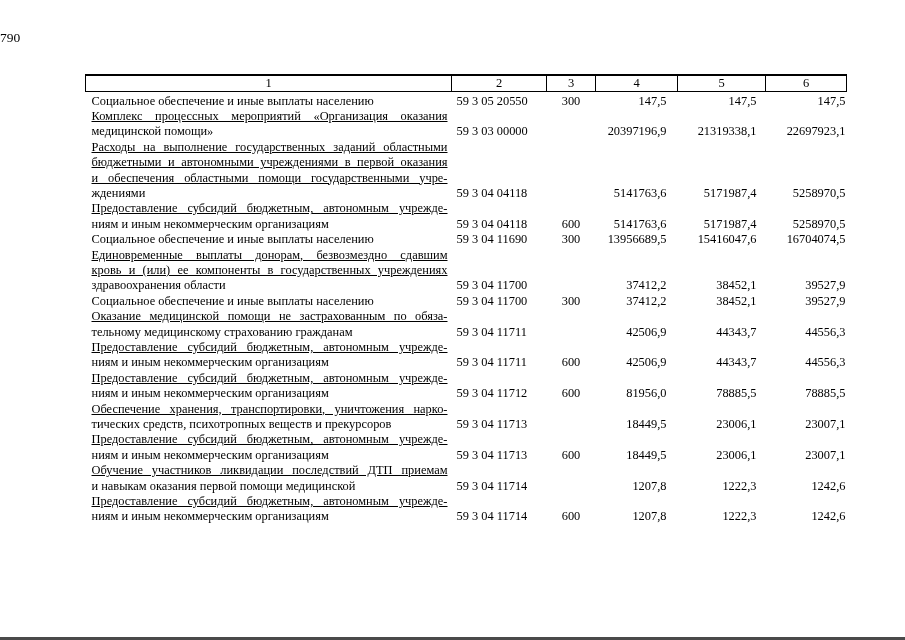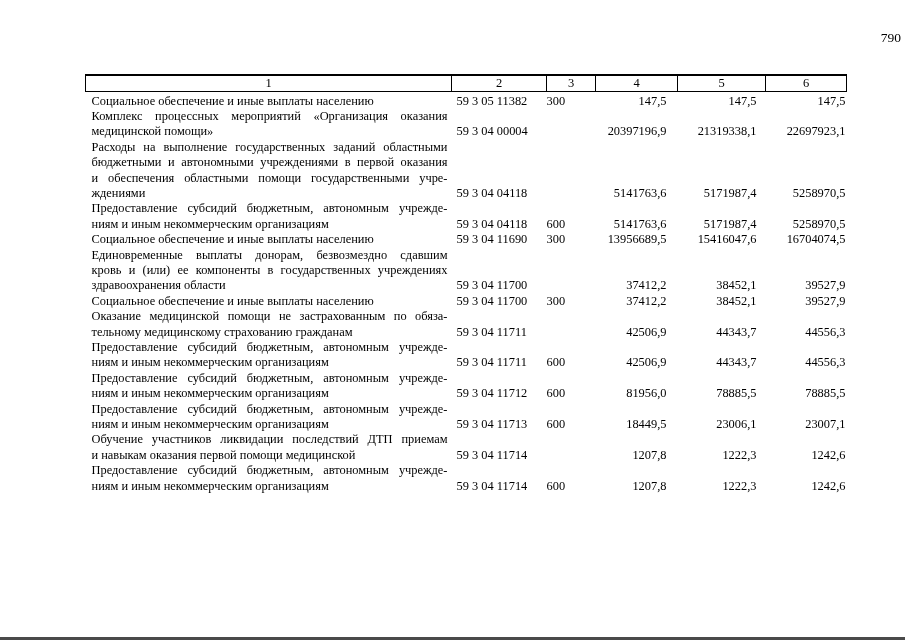--- a/index.html
+++ b/index.html
@@ -12,21 +12,21 @@
     position: relative;
     overflow: hidden;
   }
   .page {
     position: absolute; inset: 0;
     background: #ffffff;
     border-bottom: 3px solid #4a4a4a;
   }
   .page-number {
     position: absolute; top: 30px; left: 0; right: 4px;
-    text-align: right;
+    text-align: left;
     font-size: 13.5px;
   }
   table.budget {
     position: absolute; left: 85px; top: 74px;
     width: 761px;
     border-collapse: collapse;
     table-layout: fixed;
     font-size: 12.4px;
     line-height: 15.4px;
   }
@@ -39,29 +39,30 @@
     line-height: 14px;
     padding: 0;
   }
   tbody td {
     vertical-align: bottom;
     padding: 0;
   }
   tbody tr:first-child td { padding-top: 2px; }
   td.c-name { padding-left: 6px; padding-right: 4px; }
   td.c-code { padding-left: 5px; white-space: nowrap; }
-  td.c-vr   { }
+  td.c-vr   { text-align: center; }
   td.c-a1   { text-align: right; padding-right: 11px; white-space: nowrap; }
   td.c-a2   { text-align: right; padding-right: 9px;  white-space: nowrap; }
   td.c-a3   { text-align: right; padding-right: 1px;  white-space: nowrap; }
   .c-name div { white-space: nowrap; }
   .c-name div.jl {
     white-space: normal;
     text-align: justify;
     text-align-last: justify;
+    text-decoration: underline;
   }
 </style>
 </head>
 <body>
 
 <div class="page">
   <div class="page-number">790</div>
 
   <table class="budget">
     <colgroup>
@@ -80,32 +81,32 @@
           <td>4</td>
           <td>5</td>
           <td>6</td>
         </tr>
     </thead>
     <tbody>
         <tr>
           <td class="c-name">
             <div>Социальное обеспечение и иные выплаты населению</div>
           </td>
-          <td class="c-code">59 3 05 11382</td>
+          <td class="c-code">59 3 05 20550</td>
           <td class="c-vr">300</td>
           <td class="c-a1">147,5</td>
           <td class="c-a2">147,5</td>
           <td class="c-a3">147,5</td>
         </tr>
         <tr>
           <td class="c-name">
             <div class="jl">Комплекс процессных мероприятий «Организация оказания</div>
             <div>медицинской помощи»</div>
           </td>
-          <td class="c-code">59 3 04 00004</td>
+          <td class="c-code">59 3 03 00000</td>
           <td class="c-vr"></td>
           <td class="c-a1">20397196,9</td>
           <td class="c-a2">21319338,1</td>
           <td class="c-a3">22697923,1</td>
         </tr>
         <tr>
           <td class="c-name">
             <div class="jl">Расходы на выполнение государственных заданий областными</div>
             <div class="jl">бюджетными и автономными учреждениями в первой оказания</div>
             <div class="jl">и обеспечения областными помощи государственными учре-</div>
@@ -188,20 +189,31 @@
             <div>ниям и иным некоммерческим организациям</div>
           </td>
           <td class="c-code">59 3 04 11712</td>
           <td class="c-vr">600</td>
           <td class="c-a1">81956,0</td>
           <td class="c-a2">78885,5</td>
           <td class="c-a3">78885,5</td>
         </tr>
         <tr>
           <td class="c-name">
+            <div class="jl">Обеспечение хранения, транспортировки, уничтожения нарко-</div>
+            <div>тических средств, психотропных веществ и прекурсоров</div>
+          </td>
+          <td class="c-code">59 3 04 11713</td>
+          <td class="c-vr"></td>
+          <td class="c-a1">18449,5</td>
+          <td class="c-a2">23006,1</td>
+          <td class="c-a3">23007,1</td>
+        </tr>
+        <tr>
+          <td class="c-name">
             <div class="jl">Предоставление субсидий бюджетным, автономным учрежде-</div>
             <div>ниям и иным некоммерческим организациям</div>
           </td>
           <td class="c-code">59 3 04 11713</td>
           <td class="c-vr">600</td>
           <td class="c-a1">18449,5</td>
           <td class="c-a2">23006,1</td>
           <td class="c-a3">23007,1</td>
         </tr>
         <tr>

